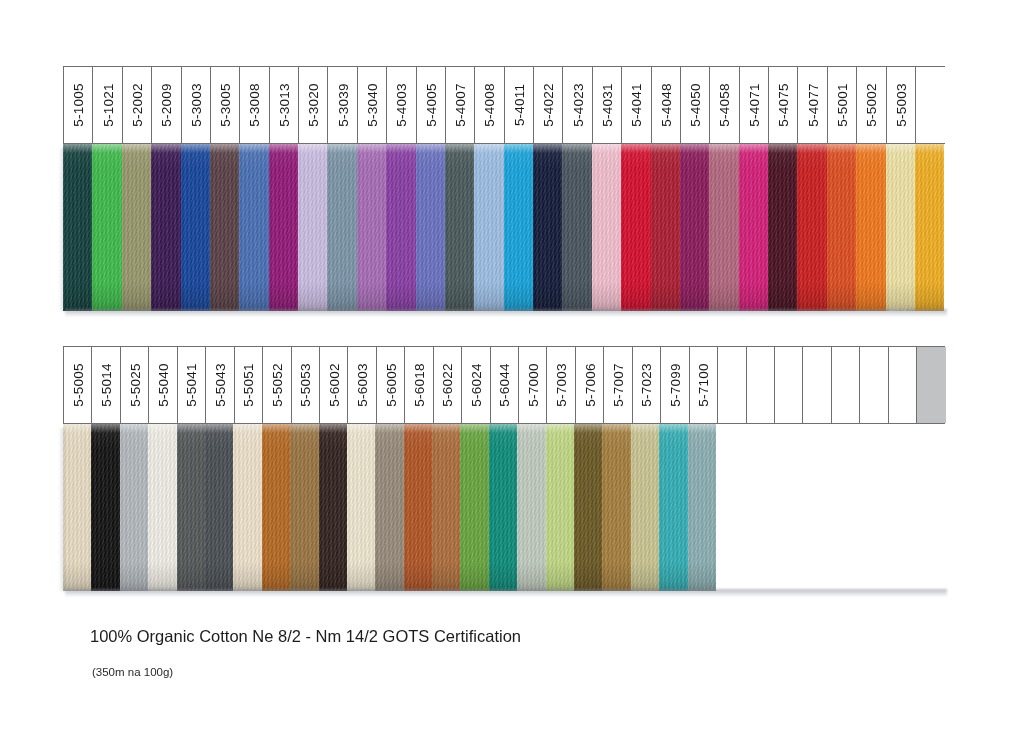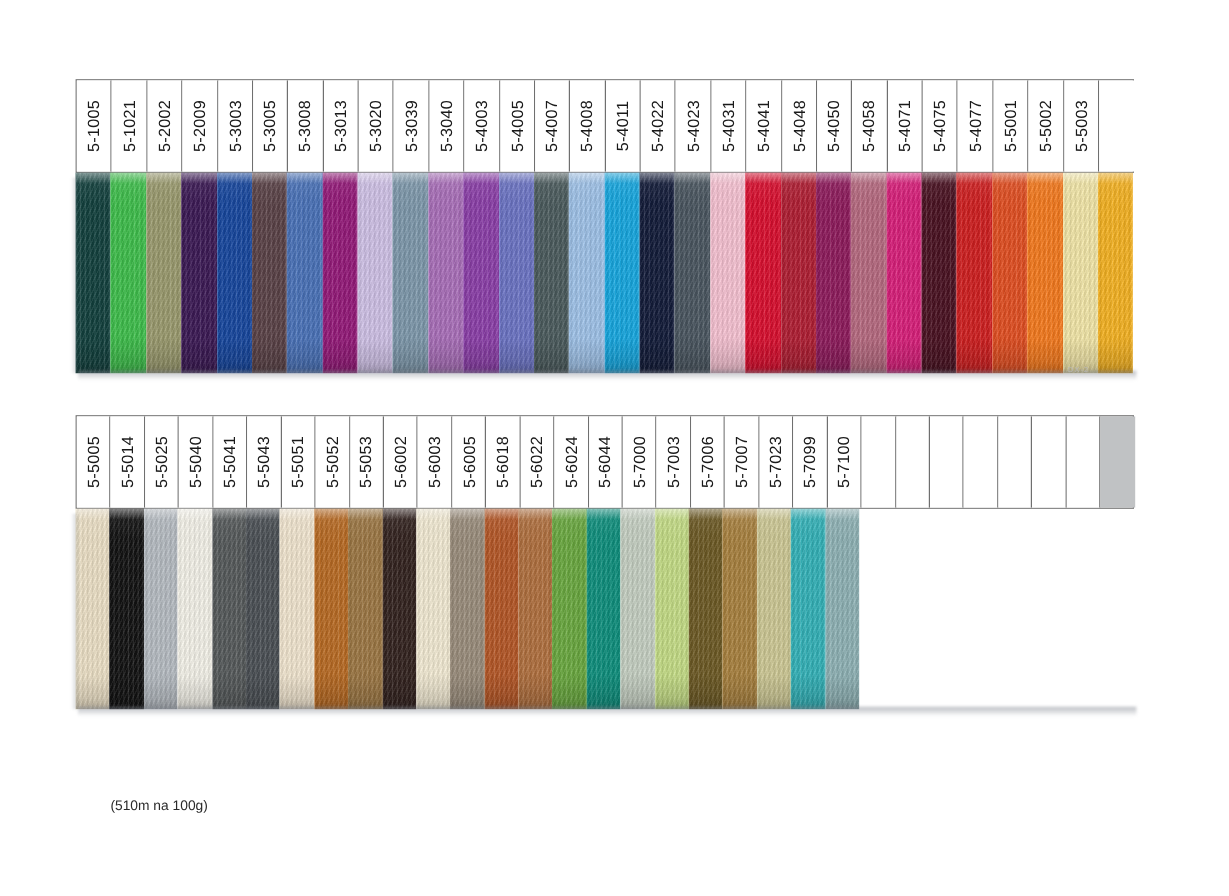--- a/index.html
+++ b/index.html
@@ -616,15 +616,16 @@
         <div class="swatch" title="5-5005 — pale blue grey" style="width: 28.4px; background: rgb(143, 178, 181);">
           <div class="ply"></div>
           <div class="knit"></div>
           <div class="edge"></div>
         </div>
       <div class="band-left-shadow"></div>
       <div class="band-shadow"></div>
     </div>
   </div>
 
-  <div class="caption-sub" style="left:92px; top:666px;">(510m na 100g)</div>
+  <div class="caption-main" style="left:90px; top:627px;">100% Organic Cotton Ne 8/2 - Nm 14/2 GOTS Certification</div>
+  <div class="caption-sub" style="left:92px; top:666px;">(350m na 100g)</div>
 
 </div>
 
 </body></html>

